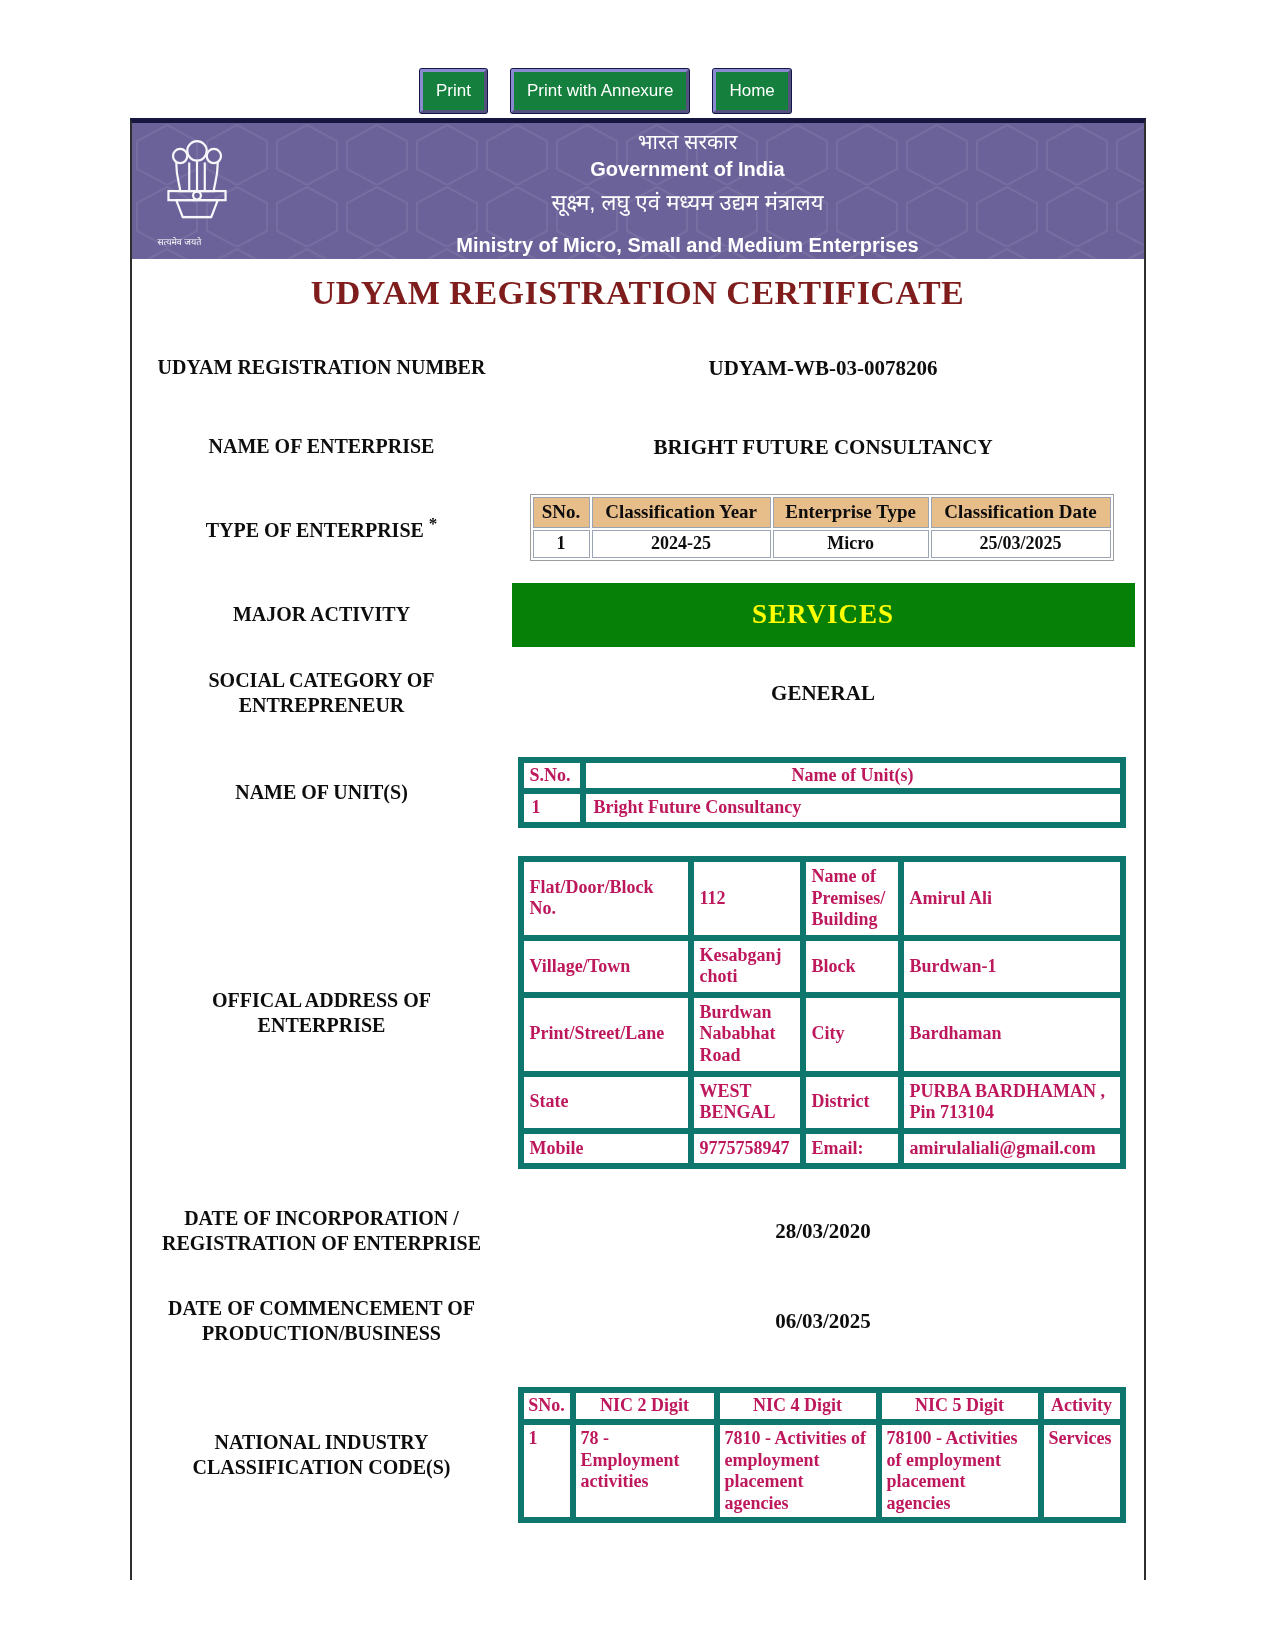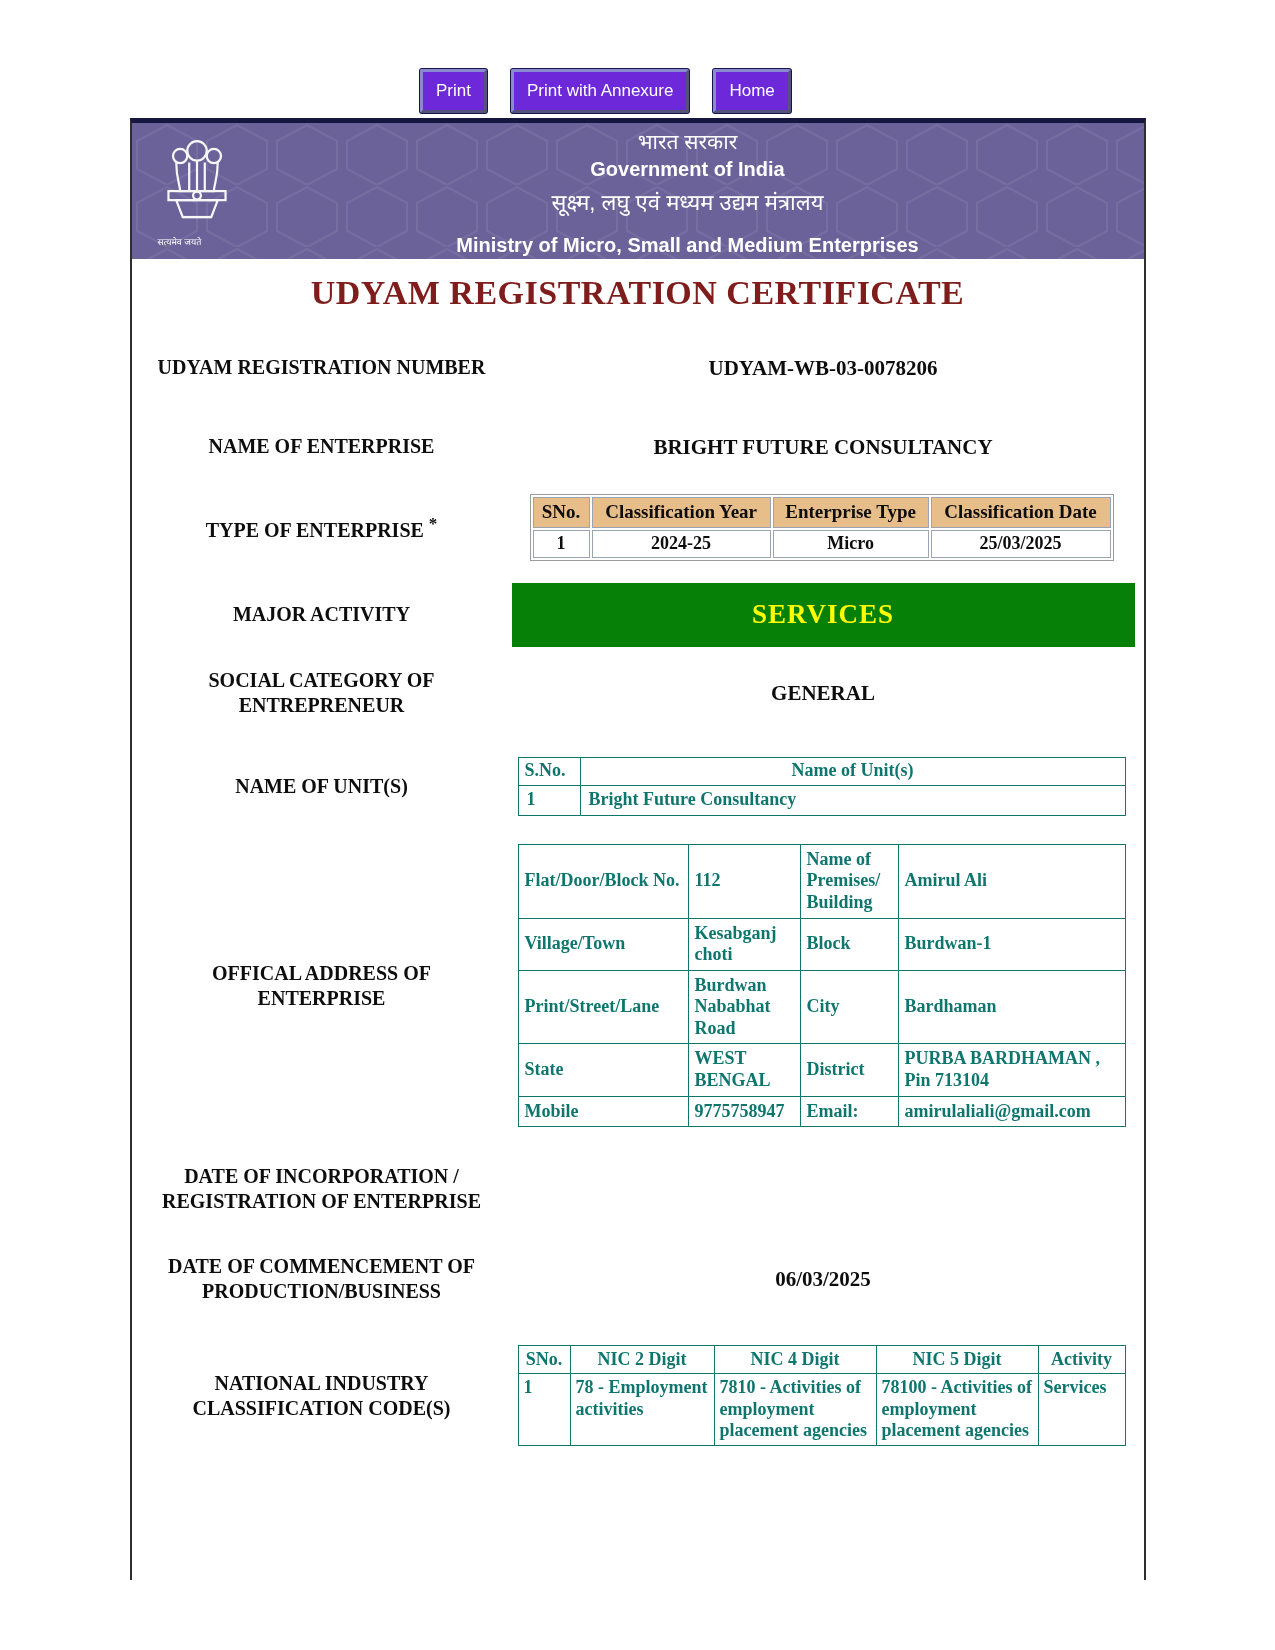--- a/index.html
+++ b/index.html
@@ -2,21 +2,21 @@
 <html><head>
 <meta charset="utf-8">
 <style>
   * { box-sizing: border-box; margin: 0; padding: 0; }
   html, body { width: 1275px; background: #ffffff; font-family: "Liberation Serif", serif; }
   body { height: 1650px; overflow: hidden; }
 
   
   .toolbar { display: flex; gap: 24px; margin: 69px 0 5px 420px; }
   .btn {
-    background: #6d28d9; color: #ffffff; cursor: pointer;
+    background: #15803d; color: #ffffff; cursor: pointer;
     font: 17px "Liberation Sans", sans-serif;
     padding: 9px 13px; border: 3px outset #8a8ad0; border-radius: 2px;
     box-shadow: 0 0 0 1px #15154a;
   }
 
   
   .certificate {
     width: 1016px; margin: 0 auto; background: #fff;
     border-left: 2px solid #2e2e2e; border-right: 2px solid #2e2e2e;
     border-top: 5px solid #16163e; height: 1462px;
@@ -75,22 +75,22 @@
     font: bold 18px "Liberation Serif", serif; text-align: center; padding: 2px 4px; height: 28px; }
   .cls-table .c-sno { width: 57px; }
 
   
   .activity-bar { background: #078007; height: 64px; width: 100%;
     display: flex; align-items: center; justify-content: center; }
   .activity-bar span { color: #ffff00; font: bold 27px "Liberation Serif", serif; letter-spacing: 1px; }
 
   
   .blk-table { border-collapse: collapse; margin-left: 6px; width: 608px; background: #fff; }
-  .blk-table th, .blk-table td { border: 1px solid #0f766e;
-    font: bold 18px/1.2 "Liberation Serif", serif; color: #0f766e; }
+  .blk-table th, .blk-table td { border: 6px solid #0f766e;
+    font: bold 18px/1.2 "Liberation Serif", serif; color: #be185d; }
 
   .units-table th { padding: 2px 4px; height: 28px; }
   .units-table .u-sno-h { width: 62px; text-align: left; padding-left: 6px; }
   .units-table .u-name-h { text-align: center; }
   .units-table td { padding: 3px 8px; height: 30px; text-align: left; }
 
   .addr-table td { padding: 4px 6px; vertical-align: middle; text-align: left; }
   .addr-table .a-c1 { width: 170px; }
   .addr-table .a-c2 { width: 112px; }
   .addr-table .a-c3 { width: 98px; }
@@ -271,20 +271,21 @@
           </tr>
         </tbody>
       </table>
     </div>
   </div>
 
   <div class="row row-date1">
     <div class="lbl">
       <span class="wrapbox">DATE OF INCORPORATION / REGISTRATION OF ENTERPRISE</span>
     </div>
+    <div class="val">28/03/2020</div>
   </div>
 
   <div class="row row-date2">
     <div class="lbl">
       <span class="wrapbox">DATE OF COMMENCEMENT OF PRODUCTION/BUSINESS</span>
     </div>
     <div class="val">06/03/2025</div>
   </div>
 
   <div class="row row-nic">

